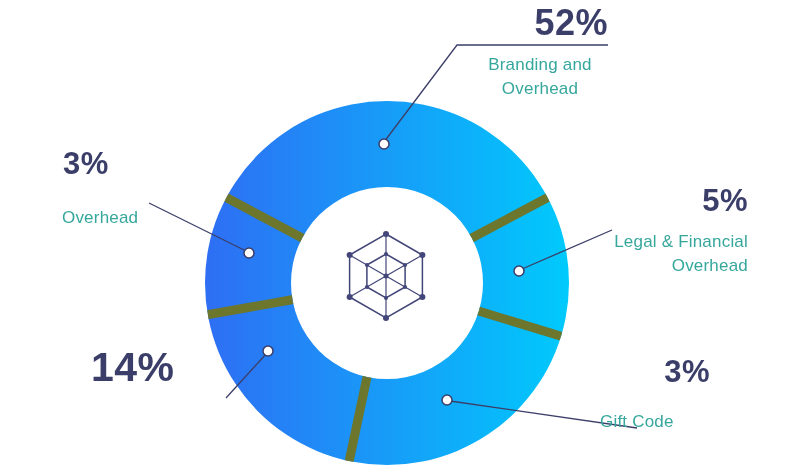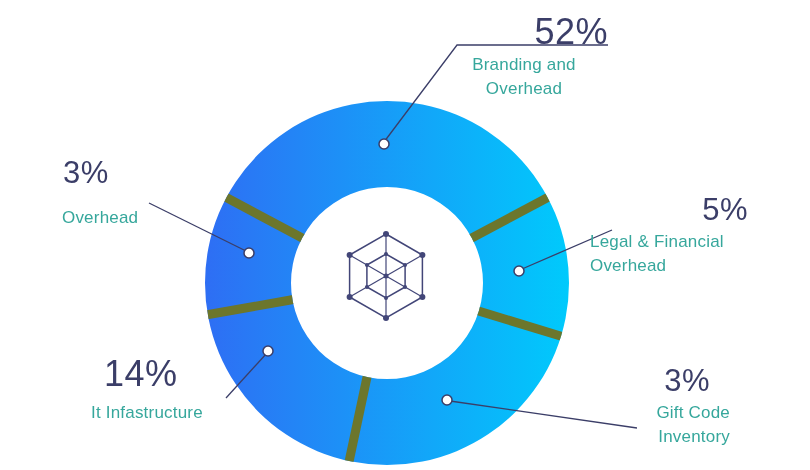--- a/index.html
+++ b/index.html
@@ -6,46 +6,45 @@
   html,body{width:810px;height:470px}
   body{
     background:#ffffff;
     font-family:"Liberation Sans","DejaVu Sans",sans-serif;
     overflow:hidden;
   }
   .stage{position:relative;width:810px;height:470px;background:#ffffff}
   #chart-svg{position:absolute;left:0;top:0}
   .pct{
     position:absolute;
-    font-weight:normal;
+    font-weight:bold;
     color:var(--pct,#3b3e68);
     letter-spacing:.5px;
     white-space:nowrap;
-    margin-top:9px;
   }
   .lbl{
     position:absolute;
     color:var(--label,#36a79c);
     font-size:17px;
     line-height:1.4;
     font-weight:500;
     letter-spacing:.2px;
     white-space:nowrap;
   }
   .lbl .ln{display:block}
   #pct-branding{left:440px;top:2px;width:168px;text-align:right;font-size:36px}
-  #lbl-branding{left:440px;top:53px;width:168px;text-align:center;white-space:normal}
+  #lbl-branding{left:456px;top:53px;width:168px;text-align:center;white-space:normal}
   #pct-bounty{left:63px;top:146px;font-size:31px}
   #lbl-bounty{left:62px;top:206px}
   #pct-legal{left:630px;top:183px;width:118px;text-align:right;font-size:31px}
-  #lbl-legal{left:590px;top:230px;width:158px;}
-  #pct-it{left:104px;top:344px;font-size:36px}
+  #lbl-legal{left:590px;top:230px;width:158px;text-align:right}
+  #pct-it{left:91px;top:344px;font-size:41px}
   #lbl-it{left:91px;top:401px}
   #pct-gift{left:592px;top:354px;width:118px;text-align:right;font-size:31px}
-  #lbl-gift{left:600px;top:401px;width:130px;text-align:right}
+  #lbl-gift{left:600px;top:410px;width:130px;text-align:left}
   .callout-line{stroke:var(--line,#3b3e68);stroke-width:1.3;fill:none}
   .callout-dot{fill:#ffffff;stroke:var(--line,#3b3e68);stroke-width:1.5}
 </style>
 </head>
 <body>
 
 <div class="stage">
 
   <svg id="chart-svg" width="810" height="470" viewBox="0 0 810 470">
     <defs>
@@ -120,23 +119,19 @@
     <span class="ln">Overhead</span>
   </div>
 
   <div class="pct" id="pct-legal">5%</div>
   <div class="lbl" id="lbl-legal">
     <span class="ln">Legal &amp; Financial</span>
     <span class="ln">Overhead</span>
   </div>
 
   <div class="pct" id="pct-it">14%</div>
-  <div class="lbl" id="lbl-it">
-    <span class="ln">It Infastructure</span>
-  </div>
 
   <div class="pct" id="pct-gift">3%</div>
   <div class="lbl" id="lbl-gift">
     <span class="ln">Gift Code</span>
-    <span class="ln">Inventory</span>
   </div>
 
 </div>
 
 </body></html>

